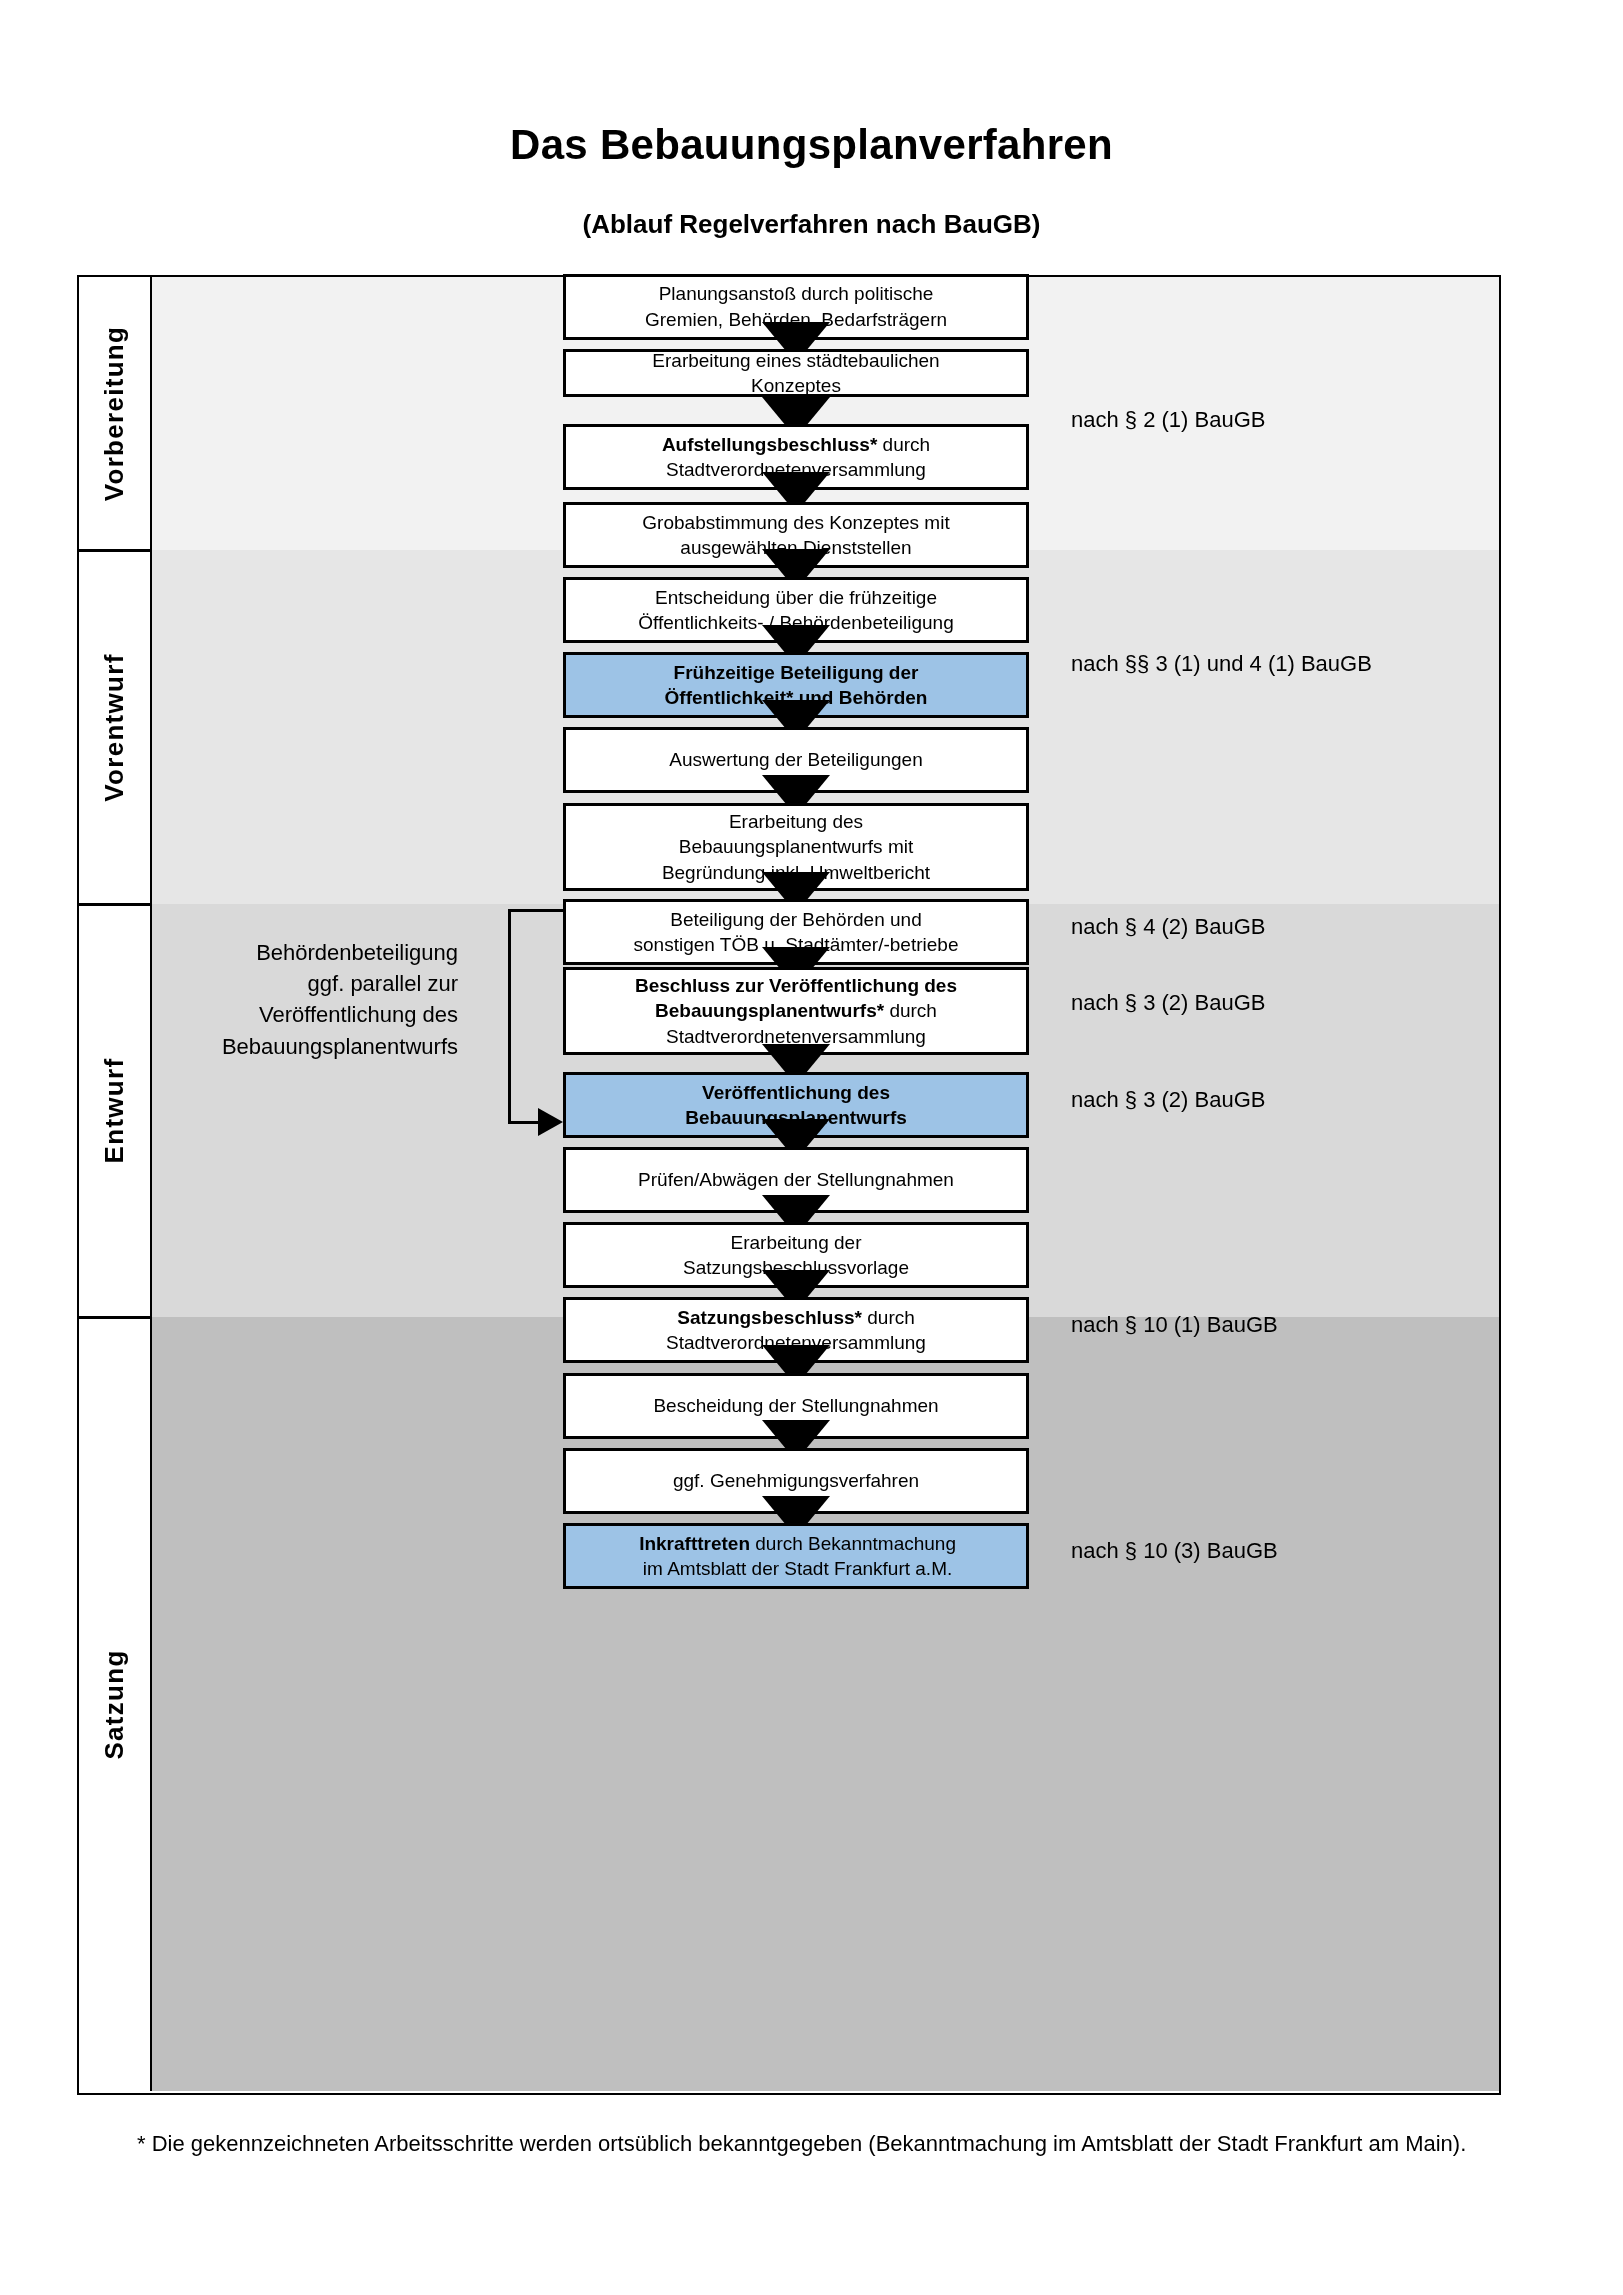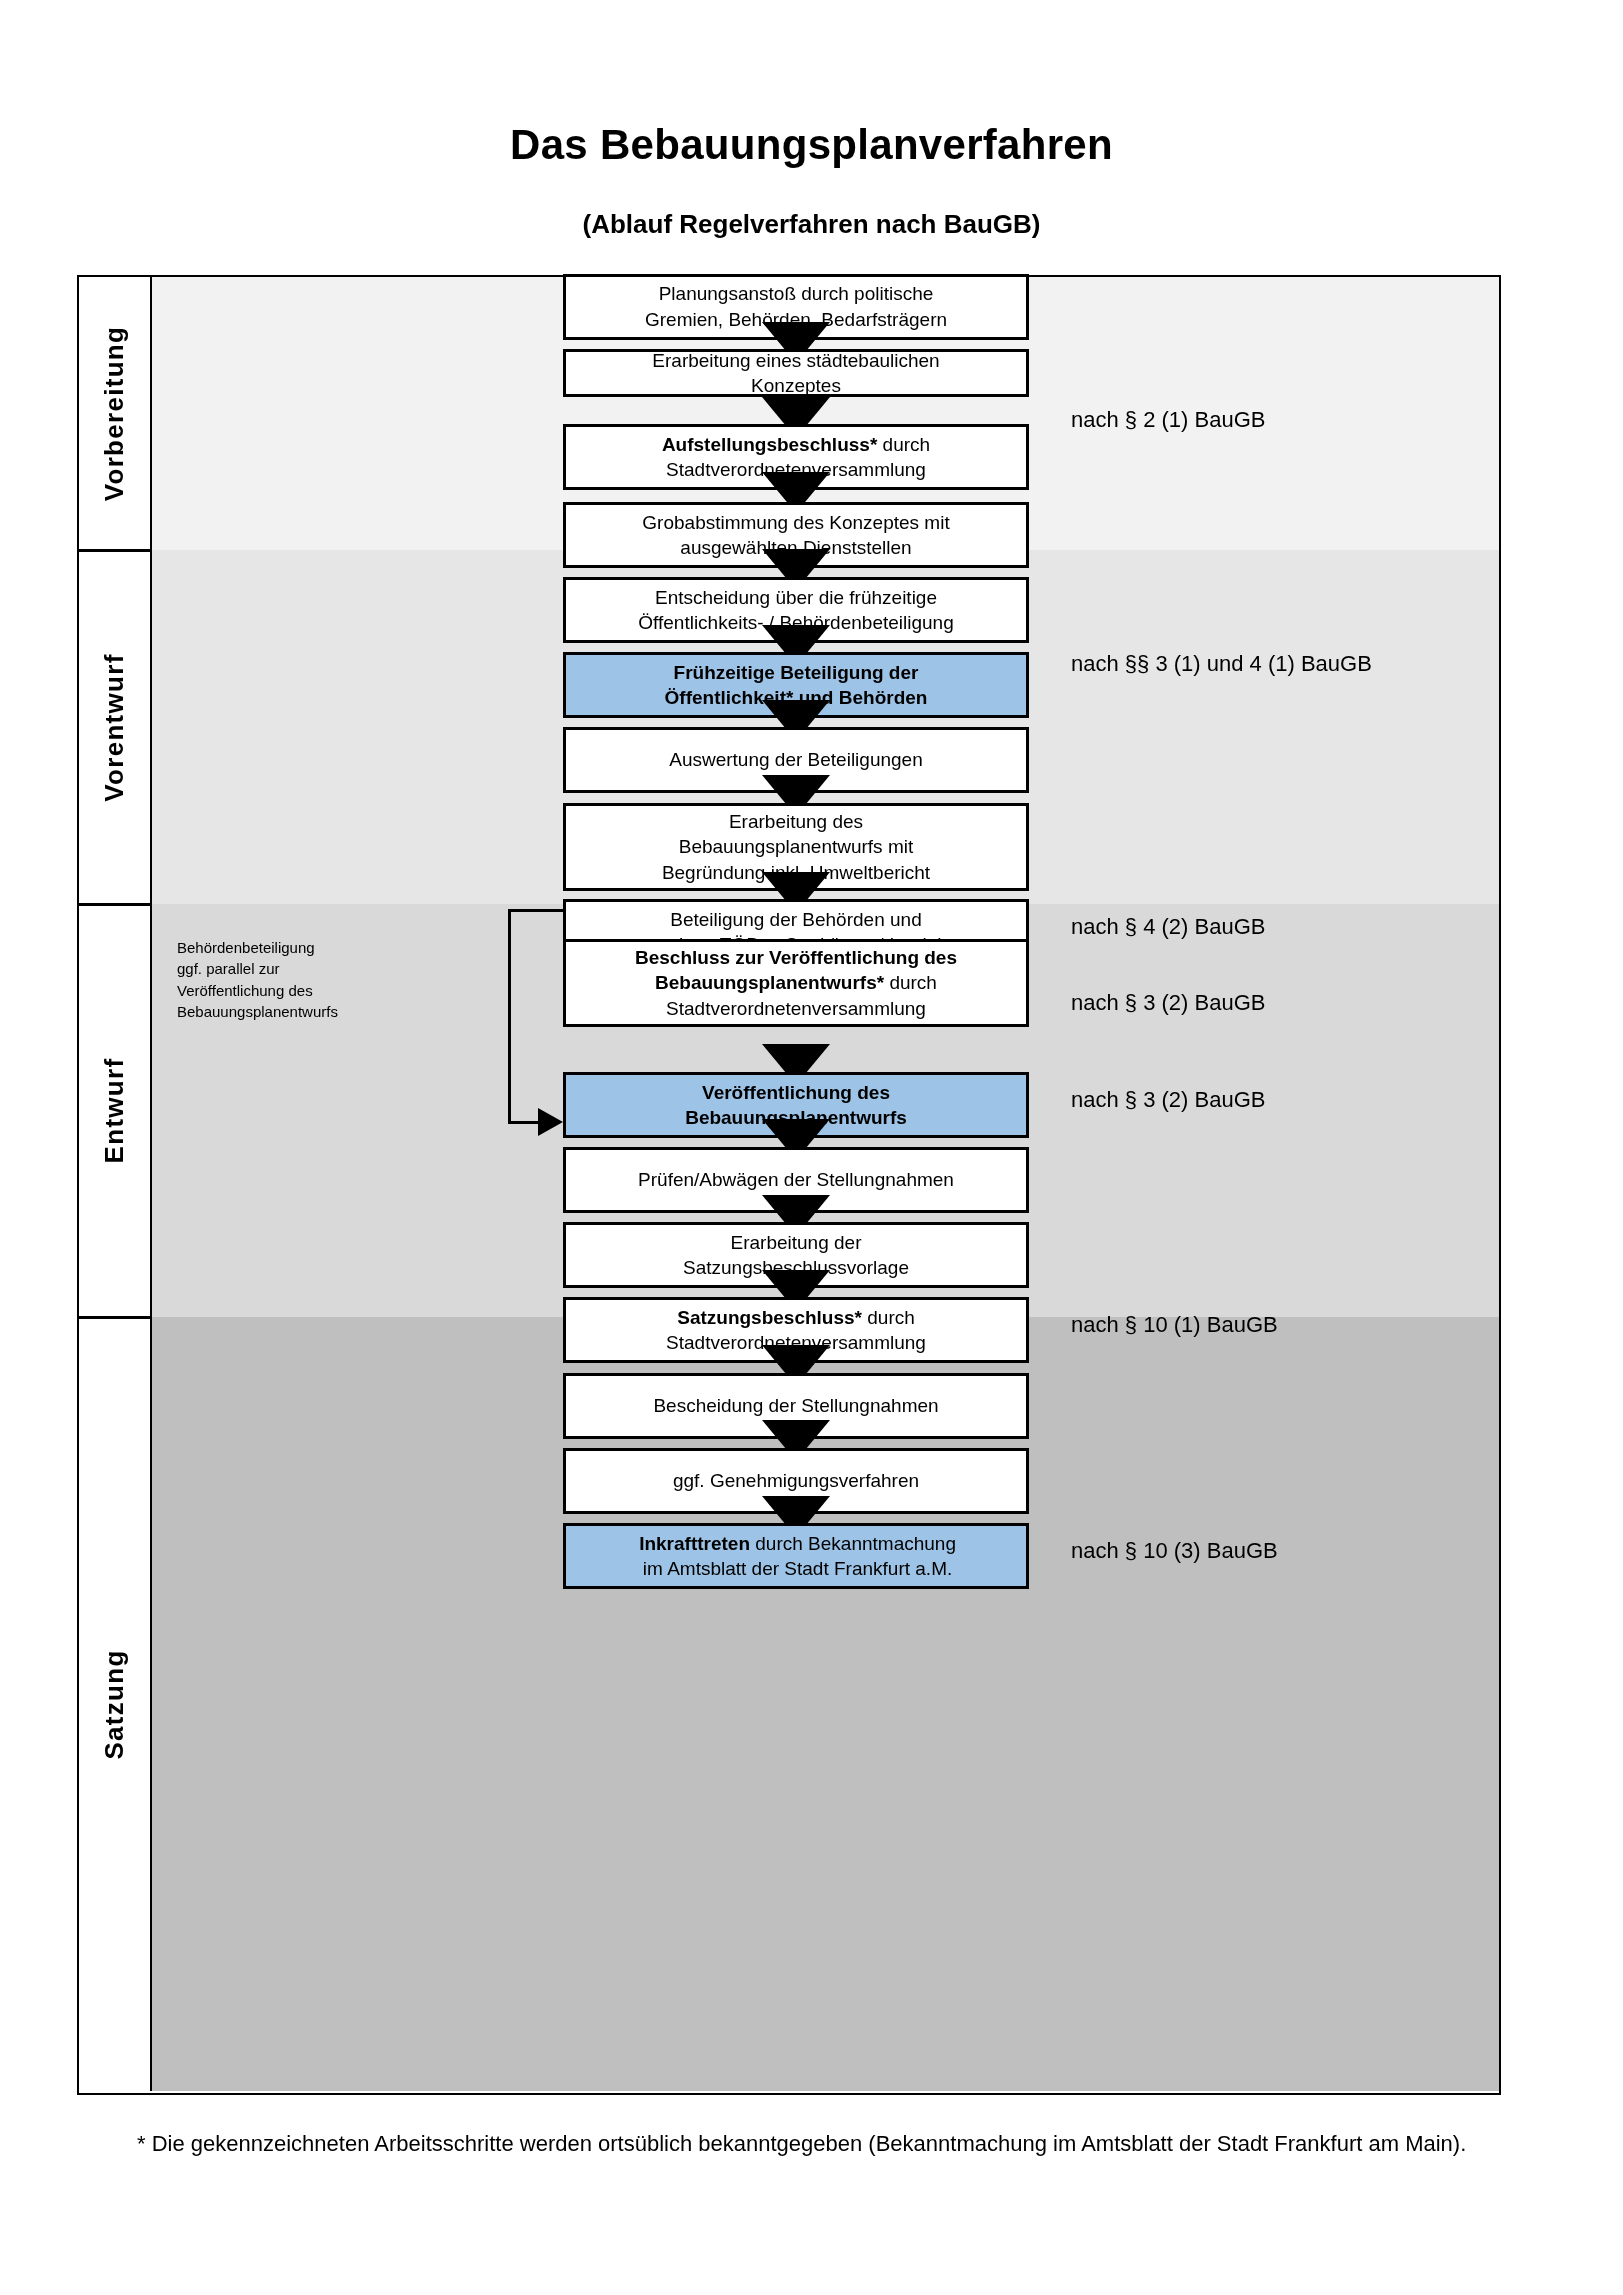--- a/index.html
+++ b/index.html
@@ -55,21 +55,21 @@
   
   .arrow{
     position:absolute;width:0;height:0;
     border-left:34px solid transparent;
     border-right:34px solid transparent;
     border-top:41px solid #000;
   }
 
   
   .sidenote{
-    position:absolute;text-align:left;font-size:15px;line-height:1.42;
+    position:absolute;text-align:right;font-size:22px;line-height:1.42;
   }
 
   
   .legal{position:absolute;font-size:22px;white-space:nowrap;}
 
   
   .conn-h{position:absolute;height:3.3px;background:#000;}
   .conn-v{position:absolute;width:3.3px;background:#000;}
   .conn-head{
     position:absolute;width:0;height:0;
@@ -177,21 +177,21 @@
         </div>
       </div>
       <div class="arrow" style="left: 683px; top: 595px;"></div>
       <div class="node" style="left: 484px; top: 622px; width: 466px; height: 66px;">
         <div>
           <div><span>Beteiligung der Behörden und</span></div>
           <div><span>sonstigen TÖB u. Stadtämter/-betriebe</span></div>
         </div>
       </div>
       <div class="arrow" style="left: 683px; top: 670px;"></div>
-      <div class="node" style="left: 484px; top: 662px; width: 466px; height: 88px; text-align: center;">
+      <div class="node" style="left: 484px; top: 690px; width: 466px; height: 88px; text-align: center;">
         <div>
           <div><span class="b">Beschluss zur Veröffentlichung des</span></div>
           <div><span class="b">Bebauungsplanentwurfs*</span><span> durch</span></div>
           <div><span>Stadtverordnetenversammlung</span></div>
         </div>
       </div>
       <div class="arrow" style="left: 683px; top: 767px;"></div>
       <div class="node blue" style="left: 484px; top: 795px; width: 466px; height: 66px;">
         <div>
           <div><span class="b">Veröffentlichung des</span></div>

